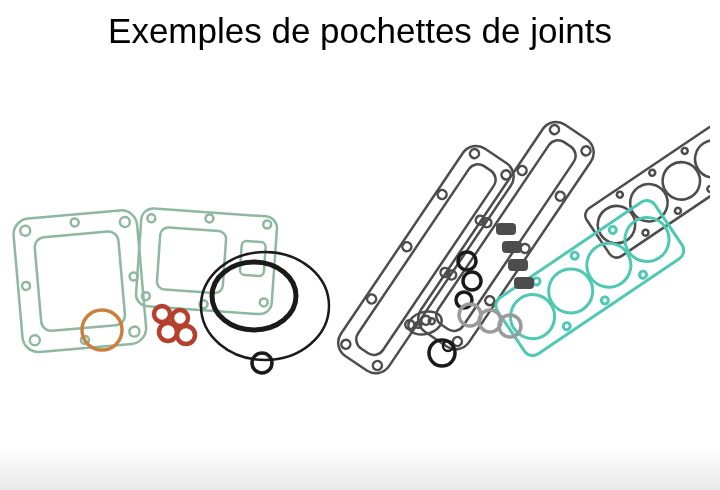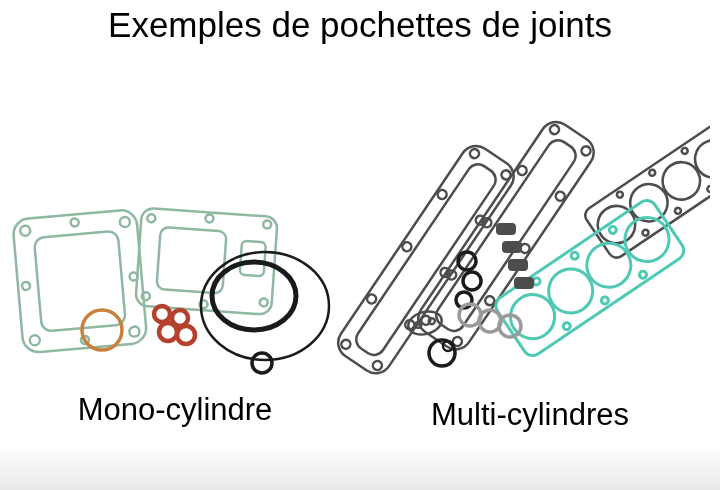--- a/index.html
+++ b/index.html
@@ -1,21 +1,21 @@
 <!DOCTYPE html>
 <html><head>
 <meta charset="utf-8">
 <style>
   html,body{margin:0;padding:0;background:#fff;}
   .stage{
     position:relative;width:720px;height:490px;background:#ffffff;overflow:hidden;
     font-family:"Liberation Sans","DejaVu Sans",sans-serif;color:#000;
   }
   .title{
-    position:absolute;top:4px;left:0;width:100%;
+    position:absolute;top:10px;left:0;width:100%;
     text-align:center;font-size:35px;line-height:1.22;font-weight:400;color:#000;
   }
   .title span{display:block;}
   .fig{position:absolute;}
   .fig-mono{left:12px;top:198px;}
   .fig-multi{left:320px;top:95px;}
   .caption{
     position:absolute;font-size:31px;font-weight:400;color:#000;text-align:center;
   }
   .caption-mono{top:392px;left:20px;width:310px;}
@@ -152,17 +152,15 @@
       <circle cx="98" cy="228" r="3"></circle>
       <circle cx="112" cy="228" r="3"></circle>
     </g>
 
     <g fill="none" stroke="#1a1a1a">
       <circle cx="122" cy="258" r="13" stroke-width="3.5"></circle>
       <circle cx="128" cy="251" r="5" stroke-width="2.5"></circle>
     </g>
   </svg>
 
-  <div class="caption caption-mono">Mono-cylindre</div>
-  <div class="caption caption-multi">Multi-cylindres</div>
 
   <div class="floor-shadow"></div>
 </div>
 
 </body></html>

